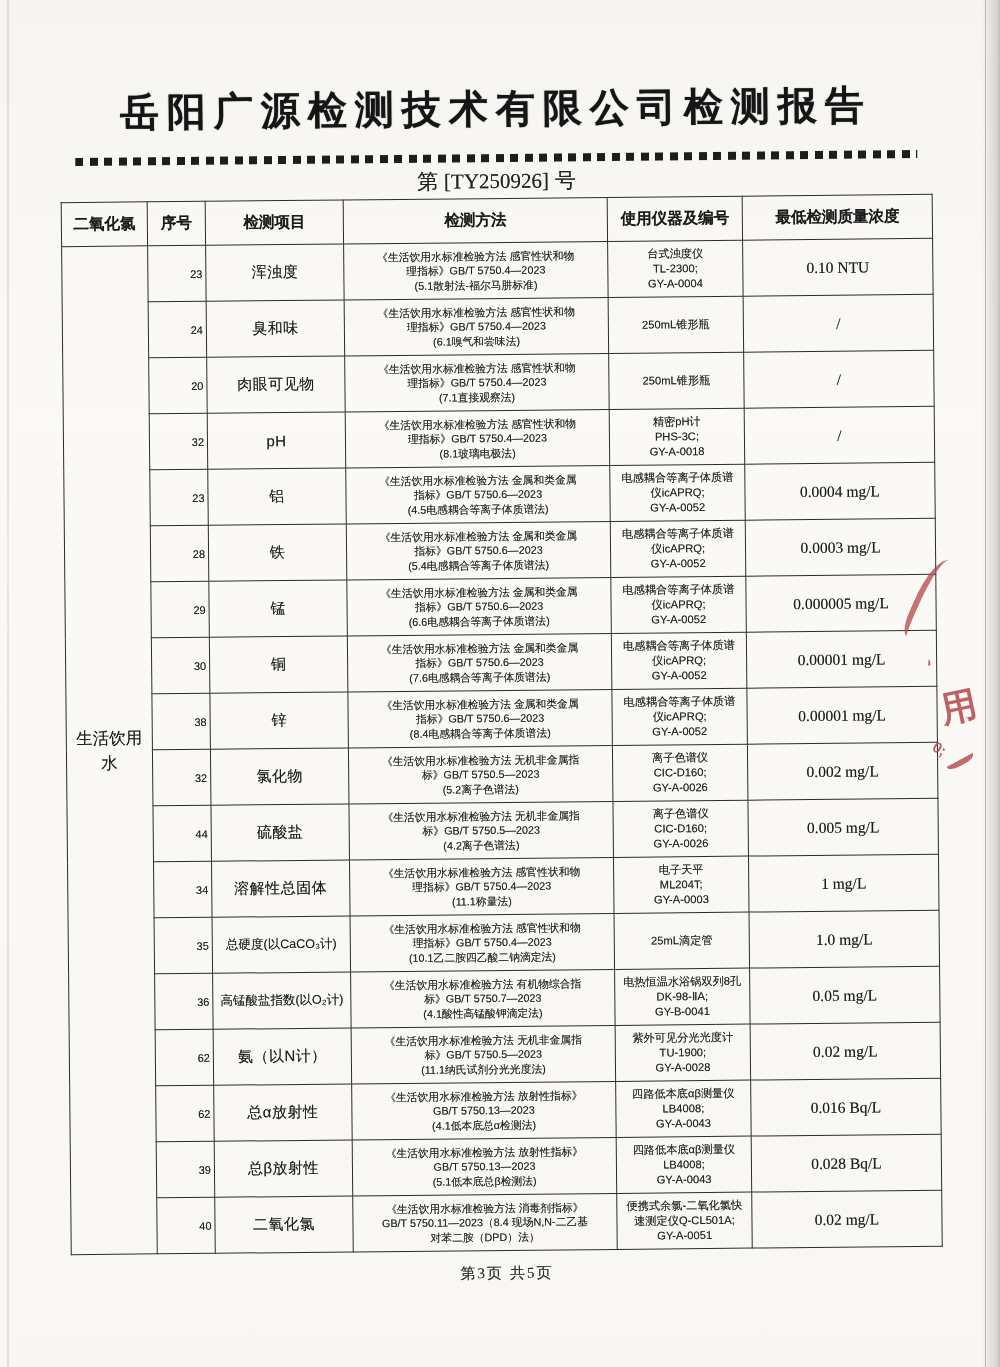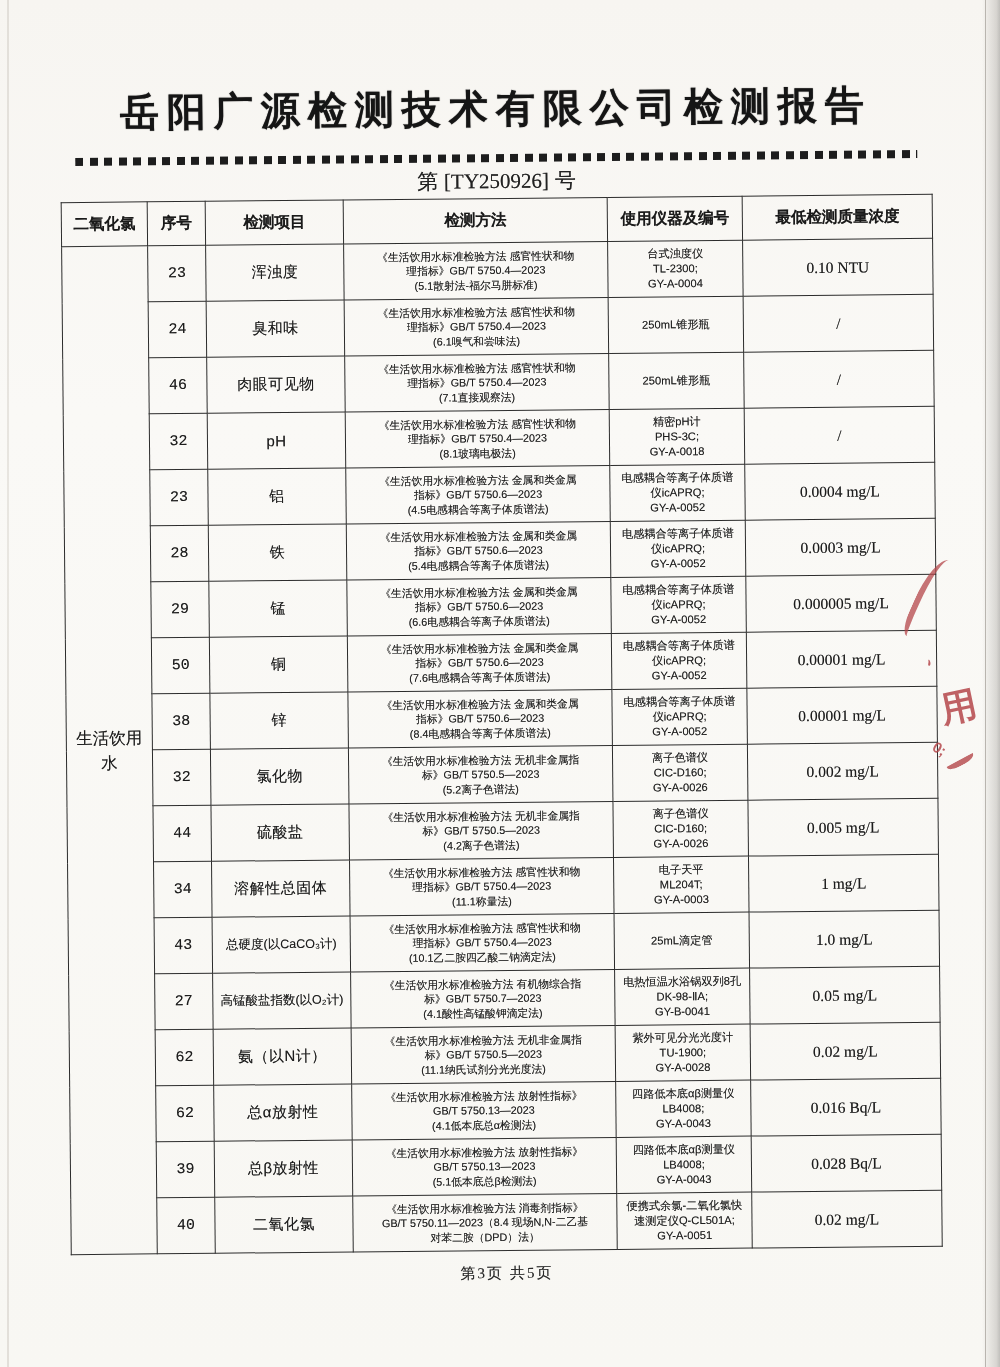--- a/index.html
+++ b/index.html
@@ -79,22 +79,23 @@
     color: #1a1a1a;
   }
   .report-table tr.data-row { height: 56px; }
   td.cell-cat {
     font-size: 16.5px;
     line-height: 1.5;
     padding: 0 8px;
     font-weight: 500;
   }
   td.cell-no {
-    font-family: Liberation Mono, monospace;
-    font-size: 15px;
+    font-family: Liberation Sans, sans-serif;
+    font-size: 11px;
+    text-align: right;
   }
   td.cell-item { font-size: 15px; font-weight: 500; letter-spacing: .5px; }
   td.cell-item.small { font-size: 12.5px; letter-spacing: 0; }
   td.cell-method {
     font-size: 10.8px;
     line-height: 1.32;
     white-space: pre-line;
     color: #1f1f1f;
   }
   td.cell-instr {
@@ -194,21 +195,21 @@
           <tr class="data-row">
             <td class="cell-no">24</td>
             <td class="cell-item">臭和味</td>
             <td class="cell-method">《生活饮用水标准检验方法 感官性状和物
 理指标》GB/T 5750.4—2023
 (6.1嗅气和尝味法)</td>
             <td class="cell-instr">250mL锥形瓶</td>
             <td class="cell-limit">/</td>
           </tr>
           <tr class="data-row">
-            <td class="cell-no">46</td>
+            <td class="cell-no">20</td>
             <td class="cell-item">肉眼可见物</td>
             <td class="cell-method">《生活饮用水标准检验方法 感官性状和物
 理指标》GB/T 5750.4—2023
 (7.1直接观察法)</td>
             <td class="cell-instr">250mL锥形瓶</td>
             <td class="cell-limit">/</td>
           </tr>
           <tr class="data-row">
             <td class="cell-no">32</td>
             <td class="cell-item">pH</td>
@@ -247,21 +248,21 @@
             <td class="cell-item">锰</td>
             <td class="cell-method">《生活饮用水标准检验方法 金属和类金属
 指标》GB/T 5750.6—2023
 (6.6电感耦合等离子体质谱法)</td>
             <td class="cell-instr">电感耦合等离子体质谱
 仪icAPRQ;
 GY-A-0052</td>
             <td class="cell-limit">0.000005 mg/L</td>
           </tr>
           <tr class="data-row">
-            <td class="cell-no">50</td>
+            <td class="cell-no">30</td>
             <td class="cell-item">铜</td>
             <td class="cell-method">《生活饮用水标准检验方法 金属和类金属
 指标》GB/T 5750.6—2023
 (7.6电感耦合等离子体质谱法)</td>
             <td class="cell-instr">电感耦合等离子体质谱
 仪icAPRQ;
 GY-A-0052</td>
             <td class="cell-limit">0.00001 mg/L</td>
           </tr>
           <tr class="data-row">
@@ -302,30 +303,30 @@
             <td class="cell-item">溶解性总固体</td>
             <td class="cell-method">《生活饮用水标准检验方法 感官性状和物
 理指标》GB/T 5750.4—2023
 (11.1称量法)</td>
             <td class="cell-instr">电子天平
 ML204T;
 GY-A-0003</td>
             <td class="cell-limit">1 mg/L</td>
           </tr>
           <tr class="data-row">
-            <td class="cell-no">43</td>
+            <td class="cell-no">35</td>
             <td class="cell-item small">总硬度(以CaCO₃计)</td>
             <td class="cell-method">《生活饮用水标准检验方法 感官性状和物
 理指标》GB/T 5750.4—2023
 (10.1乙二胺四乙酸二钠滴定法)</td>
             <td class="cell-instr">25mL滴定管</td>
             <td class="cell-limit">1.0 mg/L</td>
           </tr>
           <tr class="data-row">
-            <td class="cell-no">27</td>
+            <td class="cell-no">36</td>
             <td class="cell-item small">高锰酸盐指数(以O₂计)</td>
             <td class="cell-method">《生活饮用水标准检验方法 有机物综合指
 标》GB/T 5750.7—2023
 (4.1酸性高锰酸钾滴定法)</td>
             <td class="cell-instr">电热恒温水浴锅双列8孔
 DK-98-ⅡA;
 GY-B-0041</td>
             <td class="cell-limit">0.05 mg/L</td>
           </tr>
           <tr class="data-row">

